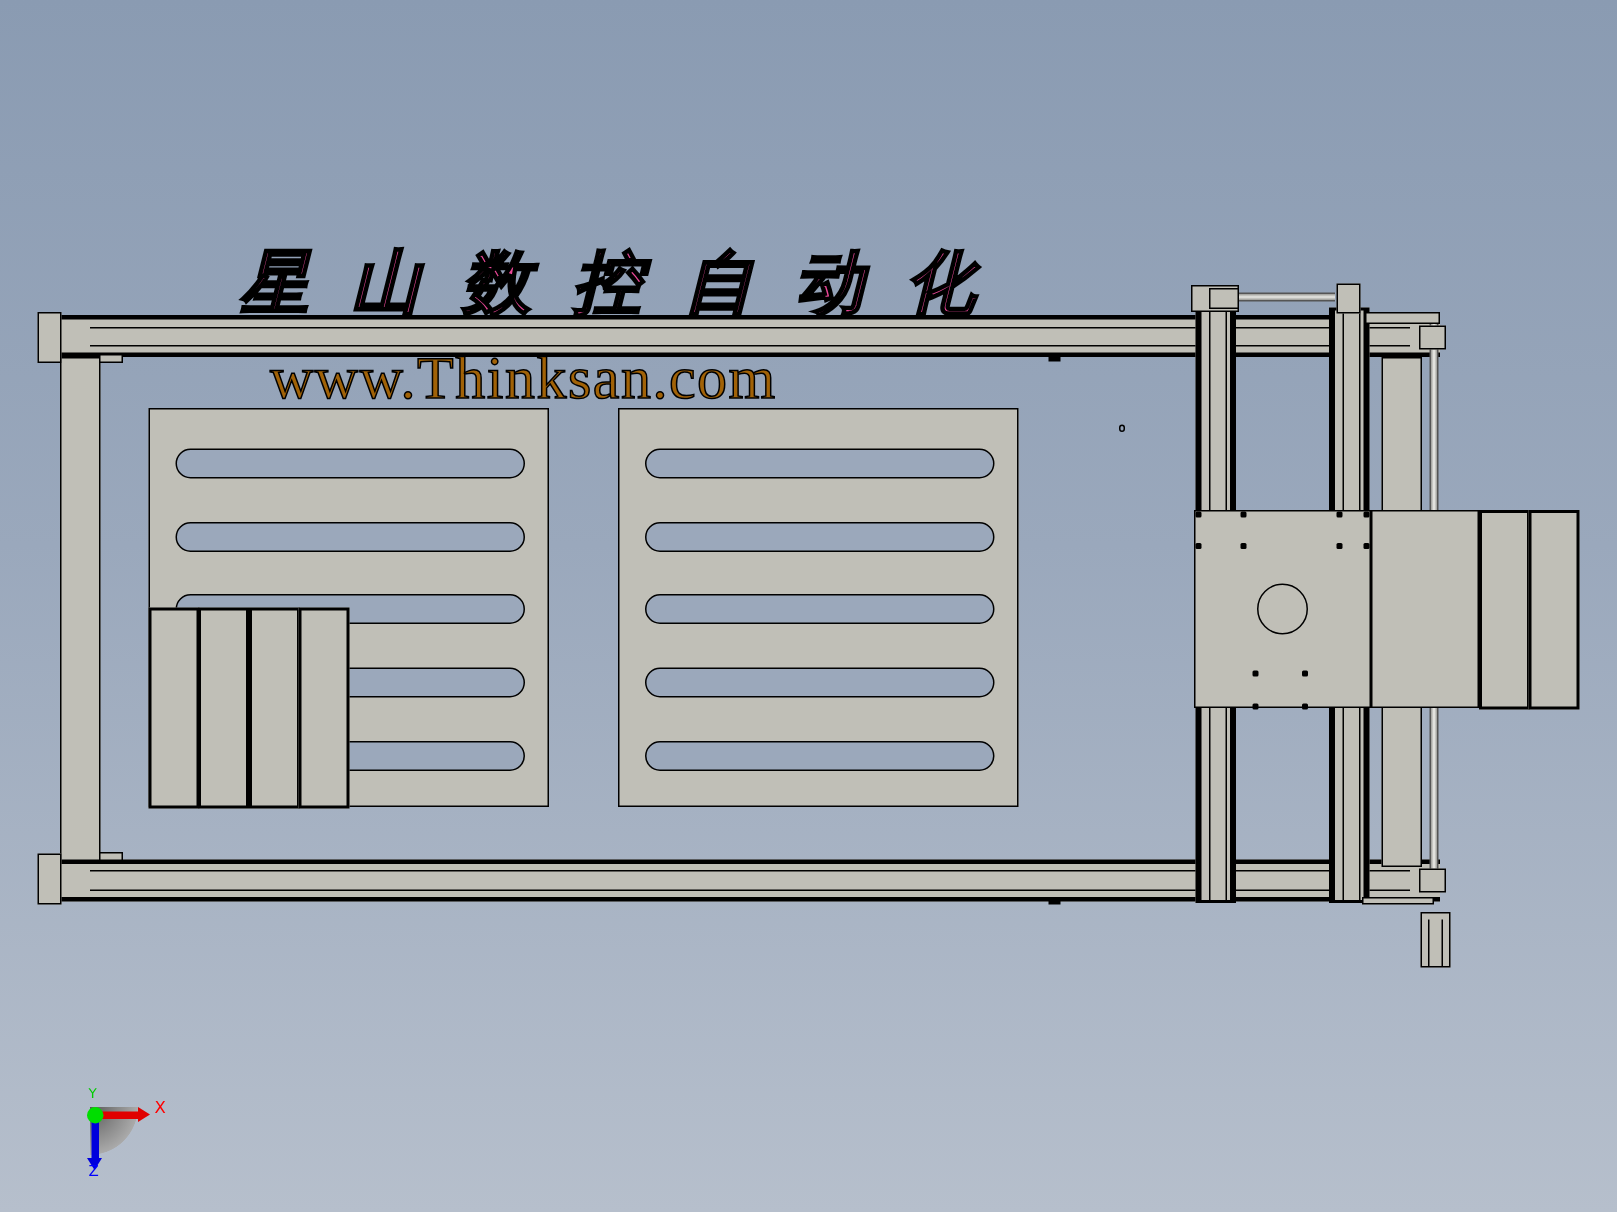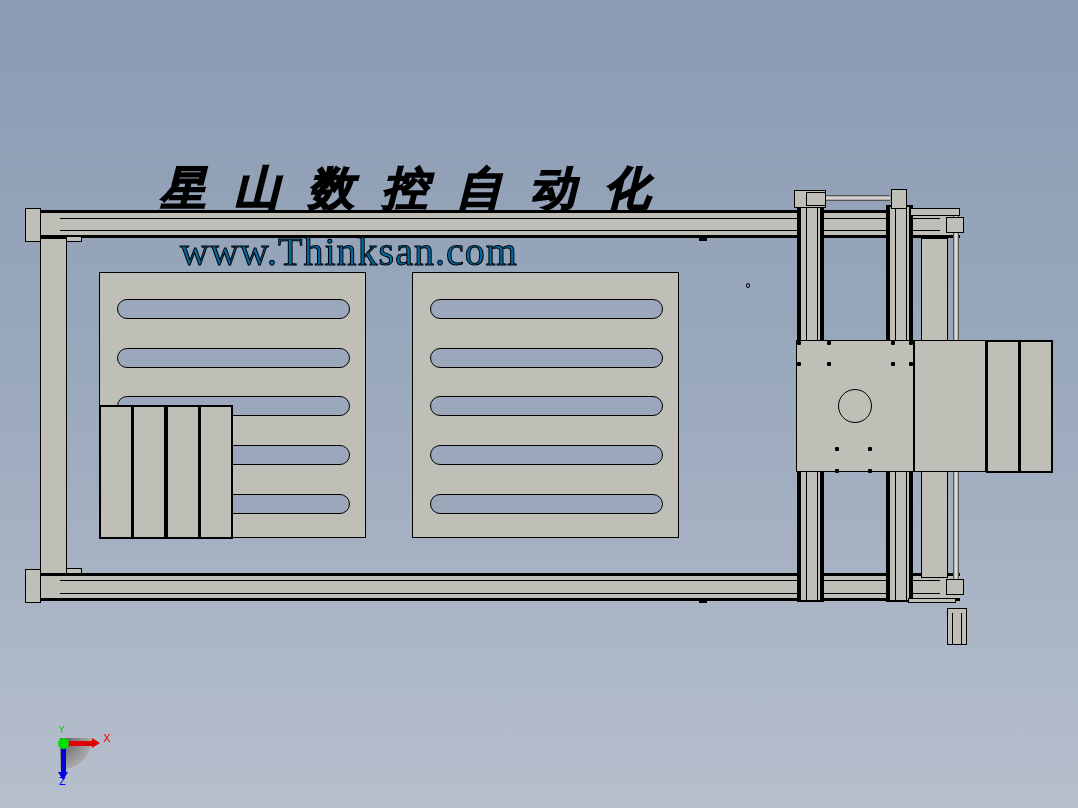--- a/index.html
+++ b/index.html
@@ -6,24 +6,24 @@
   body{width:1078px;height:808px;overflow:hidden;position:relative;
     background:linear-gradient(180deg,#8a9bb2 0%,#9aa8bc 45%,#b6bfcc 100%);
     font-family:"DejaVu Sans",sans-serif;}
   .abs{position:absolute;box-sizing:border-box;}
   .part{background:#c0bfb7;border:2px solid #000;}
   .thin{border-width:1px;}
   .rail{background:#c0bfb7;border-top:3px solid #000;border-bottom:3px solid #000;}
   .slot{position:absolute;background:#9ba8bb;border:1.5px solid #000;border-radius:10px;height:18px;}
   .dot{position:absolute;width:4px;height:4px;background:#000;border-radius:1px;}
   .watermark-cn{position:absolute;left:160px;top:158px;font-family:"DejaVu Serif",serif;
-    font-size:46px;letter-spacing:28px;color:#000000;
+    font-size:46px;letter-spacing:28px;color:#ec4899;
     -webkit-text-stroke:1.5px #000;font-weight:bold;font-style:italic;white-space:nowrap;}
   .watermark-url{position:absolute;left:180px;top:228px;font-family:"Liberation Serif",serif;
-    font-size:40px;color:#0369a1;-webkit-text-stroke:1px #000;white-space:nowrap;letter-spacing:1px;}
+    font-size:40px;color:#a16207;-webkit-text-stroke:1px #000;white-space:nowrap;letter-spacing:1px;}
   .rod{background:linear-gradient(90deg,#9a9a96,#f0f0ec,#9a9a96);border-left:1px solid #555;border-right:1px solid #555;}
   .hrod{background:linear-gradient(180deg,#9a9a96,#e8e8e4,#9a9a96);border-top:1px solid #555;border-bottom:1px solid #555;}
   .triad-label{position:absolute;font-size:11px;font-family:"DejaVu Sans",sans-serif;}
 </style>
 </head>
 <body>
 
 <div class="watermark-cn">星山数控自动化</div>
 
 <div class="abs rail" style="left:40px;top:210px;width:920px;height:28px;"></div>

